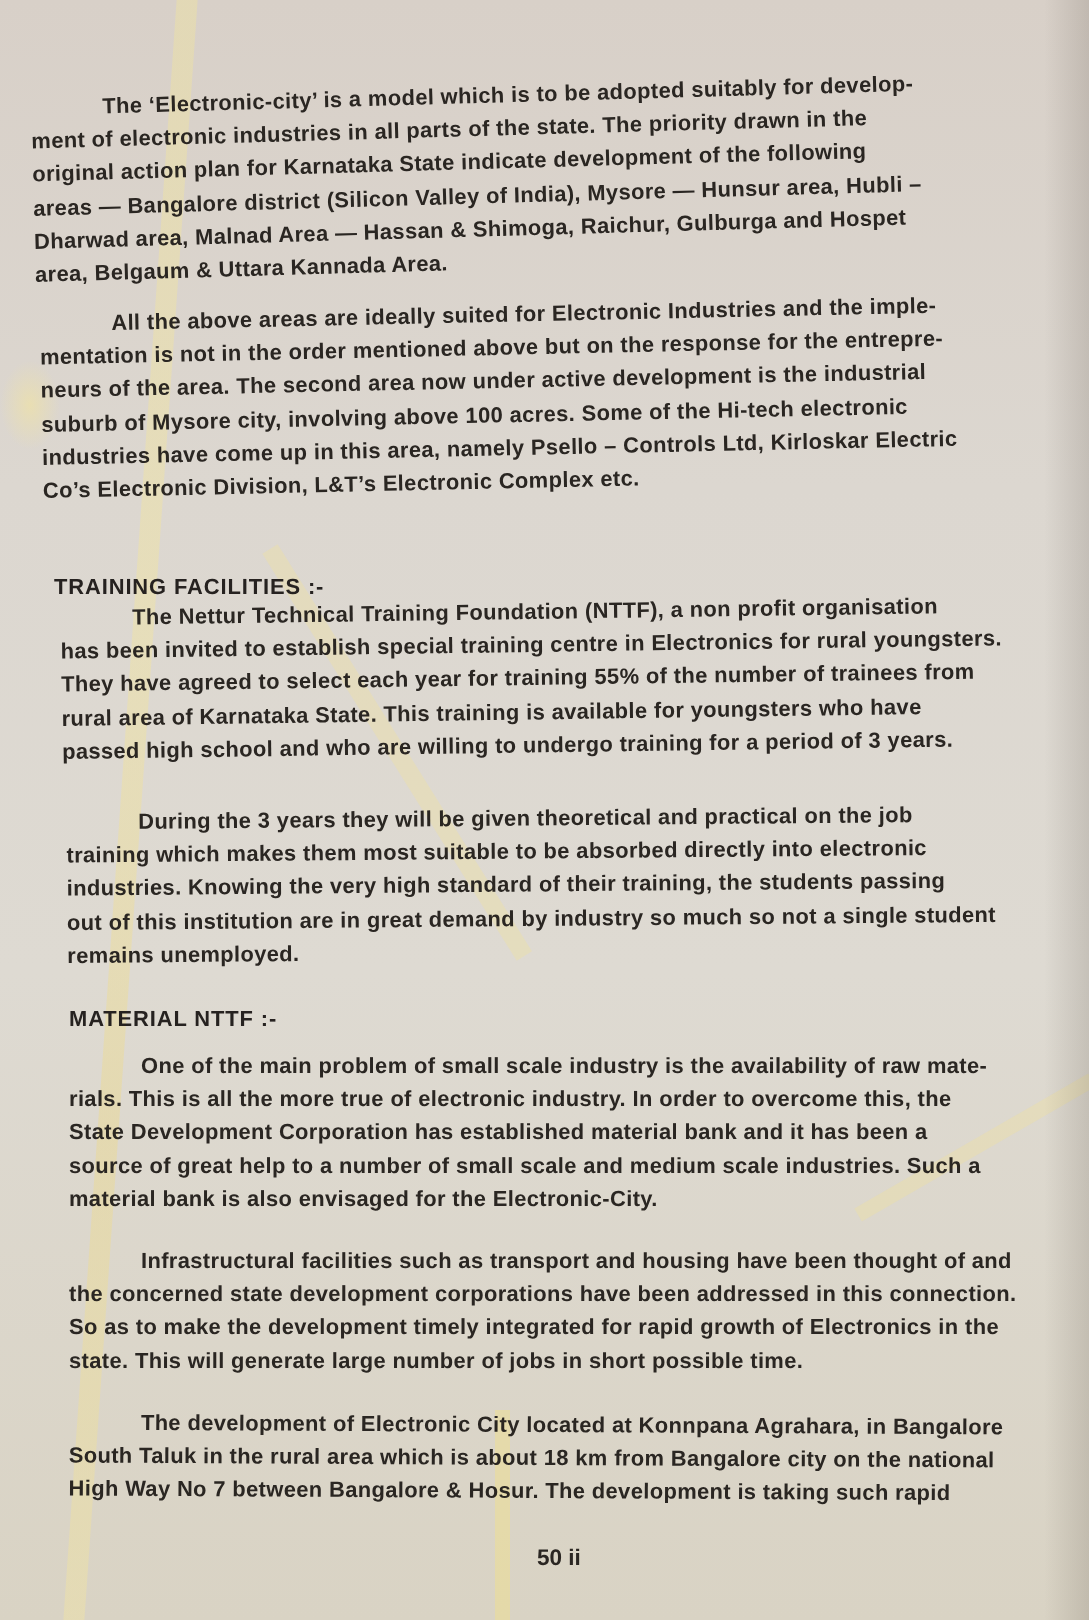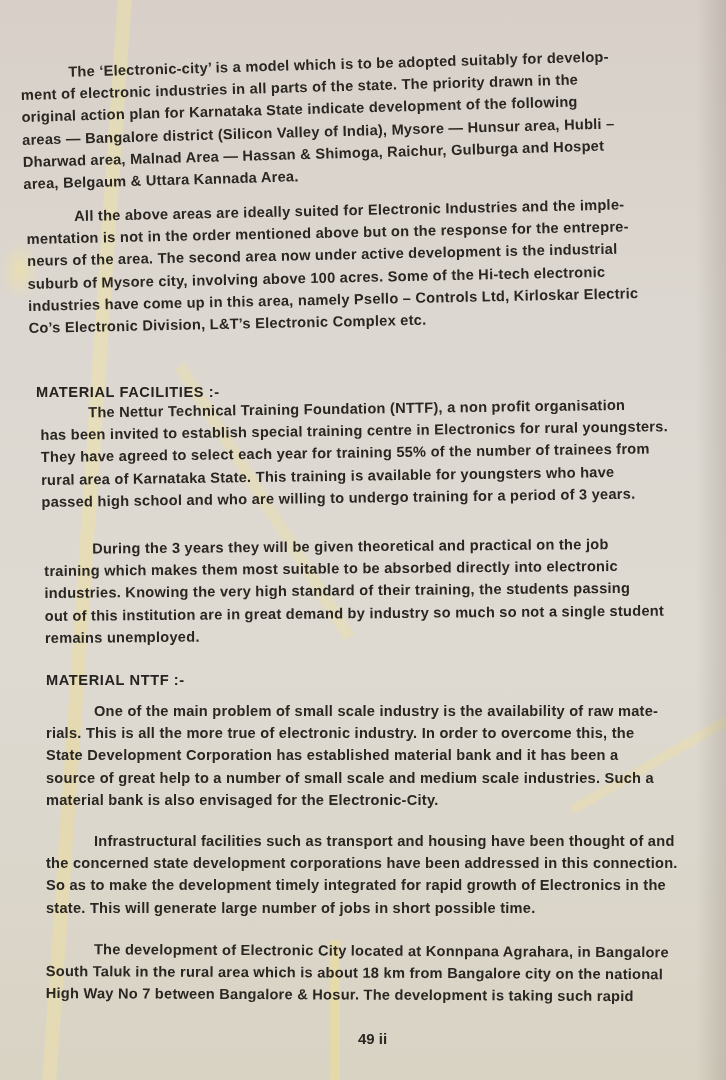--- a/index.html
+++ b/index.html
@@ -65,21 +65,21 @@
 
   <p class="para" id="p2">
     <span class="line indent">All the above areas are ideally suited for  Electronic  Industries  and the imple-</span>
     <span class="line">mentation is not in the order mentioned above but on  the response for the entrepre-</span>
     <span class="line">neurs of the area.  The second area now  under active  development  is the  industrial</span>
     <span class="line">suburb of Mysore  city, involving  above 100 acres.  Some  of the Hi-tech  electronic</span>
     <span class="line">industries have come up in this area, namely  Psello – Controls Ltd,  Kirloskar Electric</span>
     <span class="line">Co’s Electronic Division, L&amp;T’s Electronic Complex etc.</span>
   </p>
 
-  <h2 class="heading" id="h1">MATERIAL FACILITIES :-</h2>
+  <h2 class="heading" id="h1">TRAINING FACILITIES :-</h2>
 
   <p class="para" id="p3">
     <span class="line indent">The Nettur  Technical  Training  Foundation (NTTF),  a  non  profit  organisation</span>
     <span class="line">has been invited to establish special training centre in Electronics for rural youngsters.</span>
     <span class="line">They have agreed to select each year for training 55% of the number of trainees from</span>
     <span class="line">rural area of Karnataka State.   This  training is  available for youngsters   who have</span>
     <span class="line">passed high school and who are willing to undergo training for a period  of 3 years.</span>
   </p>
 
   <p class="para" id="p4">
@@ -106,14 +106,14 @@
     <span class="line">So as to make the development timely integrated for rapid growth of Electronics in the</span>
     <span class="line">state.   This will generate large number of jobs in short possible time.</span>
   </p>
 
   <p class="para" id="p7">
     <span class="line indent">The development of Electronic City located at Konnpana Agrahara, in Bangalore</span>
     <span class="line">South Taluk in the rural area which is about 18 km from Bangalore city on the national</span>
     <span class="line">High Way No 7 between  Bangalore &amp; Hosur.   The  development is  taking such rapid</span>
   </p>
 
-  <div class="page-number">49 ii</div>
+  <div class="page-number">50 ii</div>
 </div>
 
 </body></html>

